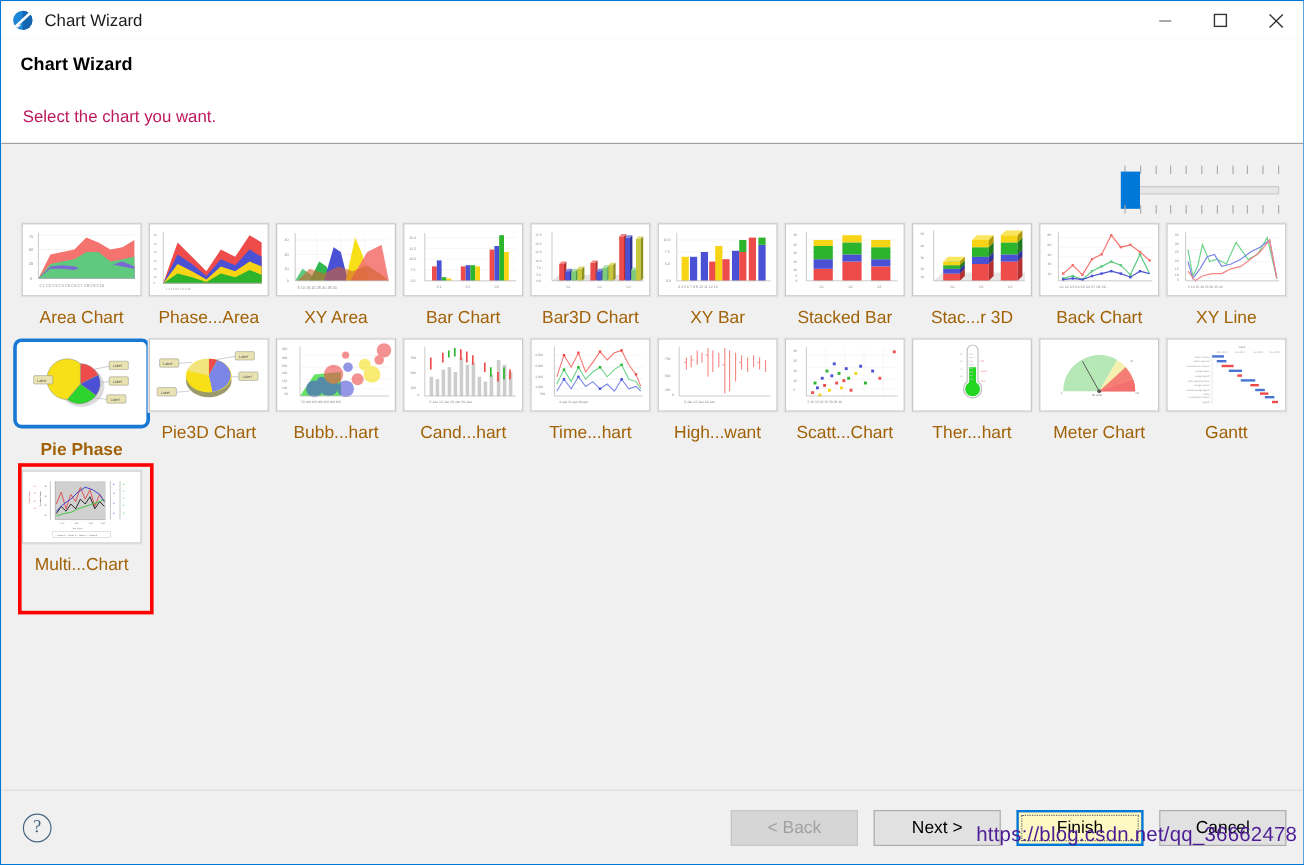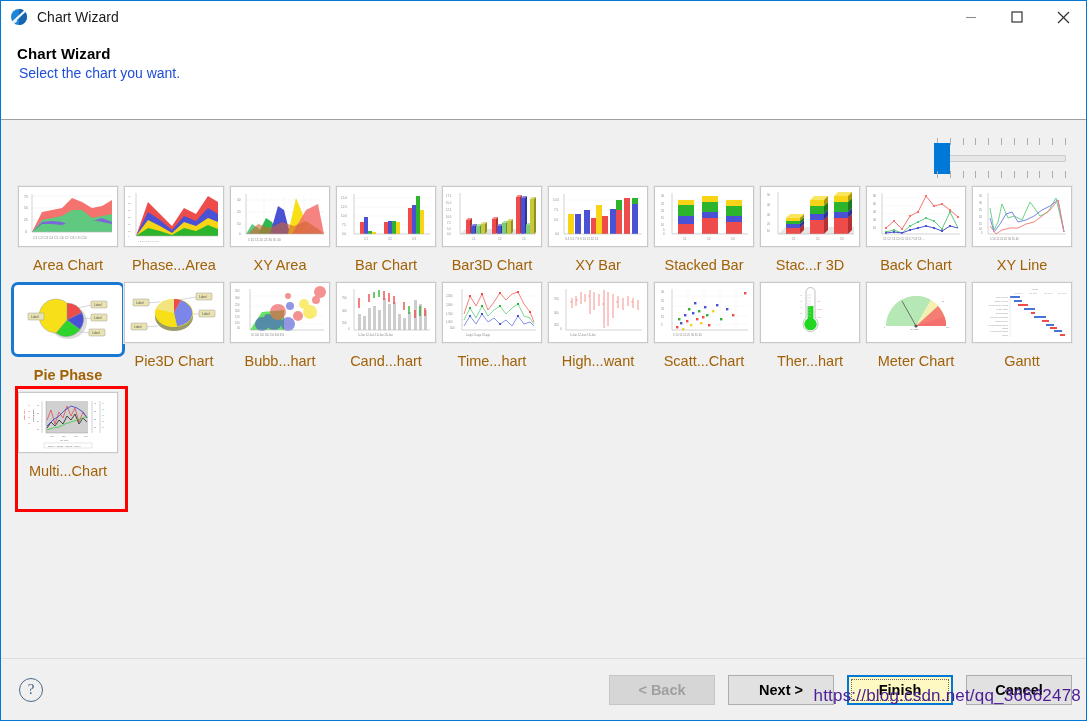--- a/index.html
+++ b/index.html
@@ -65,22 +65,22 @@
     position: relative;
   }
   #header-title {
     font-size: 15px;
     font-weight: bold;
     color: #000000;
     letter-spacing: .1px;
   }
   #header-desc {
     font-size: 14px;
-    color: #1d4ed8;
-    margin-top: 3px;
+    color: #be185d;
+    margin-top: 27px;
     margin-left: 2px;
   }
 
   
   #body {
     flex: 1 1 auto;
     background: #f0f0f0;
     position: relative;
     overflow: hidden;
   }
@@ -200,21 +200,20 @@
     display: flex; align-items: center; justify-content: center;
     font-size: 15px;
     font-family: "Liberation Serif", serif;
     margin-left: 4px;
   }
   #btn-row {
     margin-left: auto;
     display: flex;
     gap: 13px;
     align-items: center;
-    font-weight: bold;
   }
   .btn {
     width: 106px;
     height: 30px;
     font-size: 14.5px;
     font-family: "Liberation Sans", sans-serif;
     background: #e1e1e1;
     border: 1px solid #adadad;
     color: #000000;
     display: flex; align-items: center; justify-content: center;

